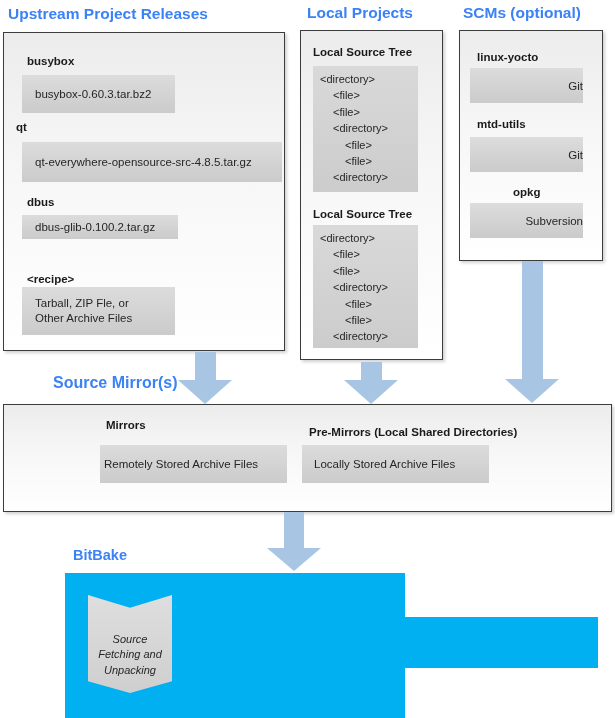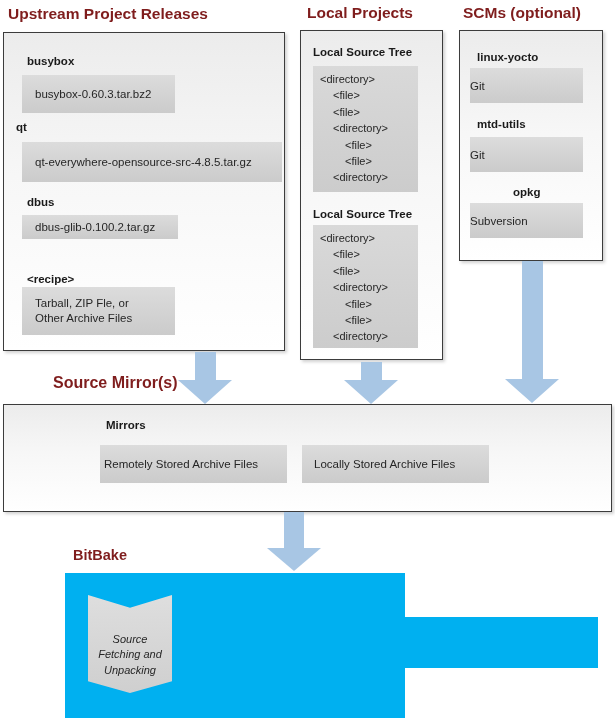--- a/index.html
+++ b/index.html
@@ -1,38 +1,38 @@
 <!DOCTYPE html>
 <html><head>
 <meta charset="utf-8">
 <style>
   html,body{margin:0;padding:0;background:#ffffff;}
   #stage{
     position:relative;width:615px;height:718px;overflow:hidden;
     font-family:"Liberation Sans",sans-serif;background:#ffffff;
   }
-  .heading{position:absolute;font-weight:bold;color:#7f1d1d;white-space:nowrap;}
+  .heading{position:absolute;font-weight:bold;color:#3b82f6;white-space:nowrap;}
   .h15{font-size:15.5px;}
   .h16{font-size:16px;margin-left:46px;}
   .h14{font-size:14.5px;}
   .panel{
     position:absolute;box-sizing:border-box;
     background:linear-gradient(180deg,#ececec 0%,#f7f7f7 45%,#ffffff 100%);
     border:1px solid #3c3c3c;
     box-shadow:2px 2px 3px rgba(0,0,0,0.18);
   }
   .lbl{position:absolute;font-weight:bold;font-size:11.5px;color:#1a1a1a;white-space:nowrap;}
   .graybox{
     position:absolute;box-sizing:border-box;
     background:linear-gradient(180deg,#dcdcdc 0%,#cbcbcb 100%);
     color:#262626;font-size:11.5px;
     display:flex;align-items:center;
   }
   .graybox.left{padding-left:13px;}
-  .graybox.center{justify-content:flex-start;text-align:center;}
+  .graybox.center{justify-content:flex-end;text-align:center;}
   .prelines{white-space:pre-line;line-height:15px;}
   .treebox{
     position:absolute;box-sizing:border-box;
     background:linear-gradient(180deg,#d9d9d9 0%,#cccccc 100%);
     color:#262626;font-size:11px;padding-top:5px;
   }
   .tree-line{line-height:16.4px;white-space:nowrap;}
   .ind0{padding-left:7px;}
   .ind1{padding-left:20px;}
   .ind2{padding-left:32px;}
@@ -125,20 +125,21 @@
   <div class="arrow" style="left:505px;top:261px;">
     <div class="shaft" style="height:118px;"></div>
     <div class="head"></div>
   </div>
 
   <div class="panel" style="left:3px;top:404px;width:609px;height:108px;"></div>
   <div class="lbl" style="left:106px;top:419px;">Mirrors</div>
   <div class="graybox left" style="left:100px;top:445px;width:187px;height:38px;padding-left:4px;">
     <span>Remotely Stored Archive Files</span>
   </div>
+  <div class="lbl" style="left:309px;top:426px;">Pre-Mirrors (Local Shared Directories)</div>
   <div class="graybox left" style="left:302px;top:445px;width:187px;height:38px;padding-left:12px;">
     <span>Locally Stored Archive Files</span>
   </div>
 
   <div class="arrow" style="left:267px;top:512px;">
     <div class="shaft" style="height:36px;width:20px;"></div>
     <div class="head" style="border-top-width:23px;"></div>
   </div>
 
   <div class="bb" style="left:65px;top:573px;width:340px;height:145px;"></div>

